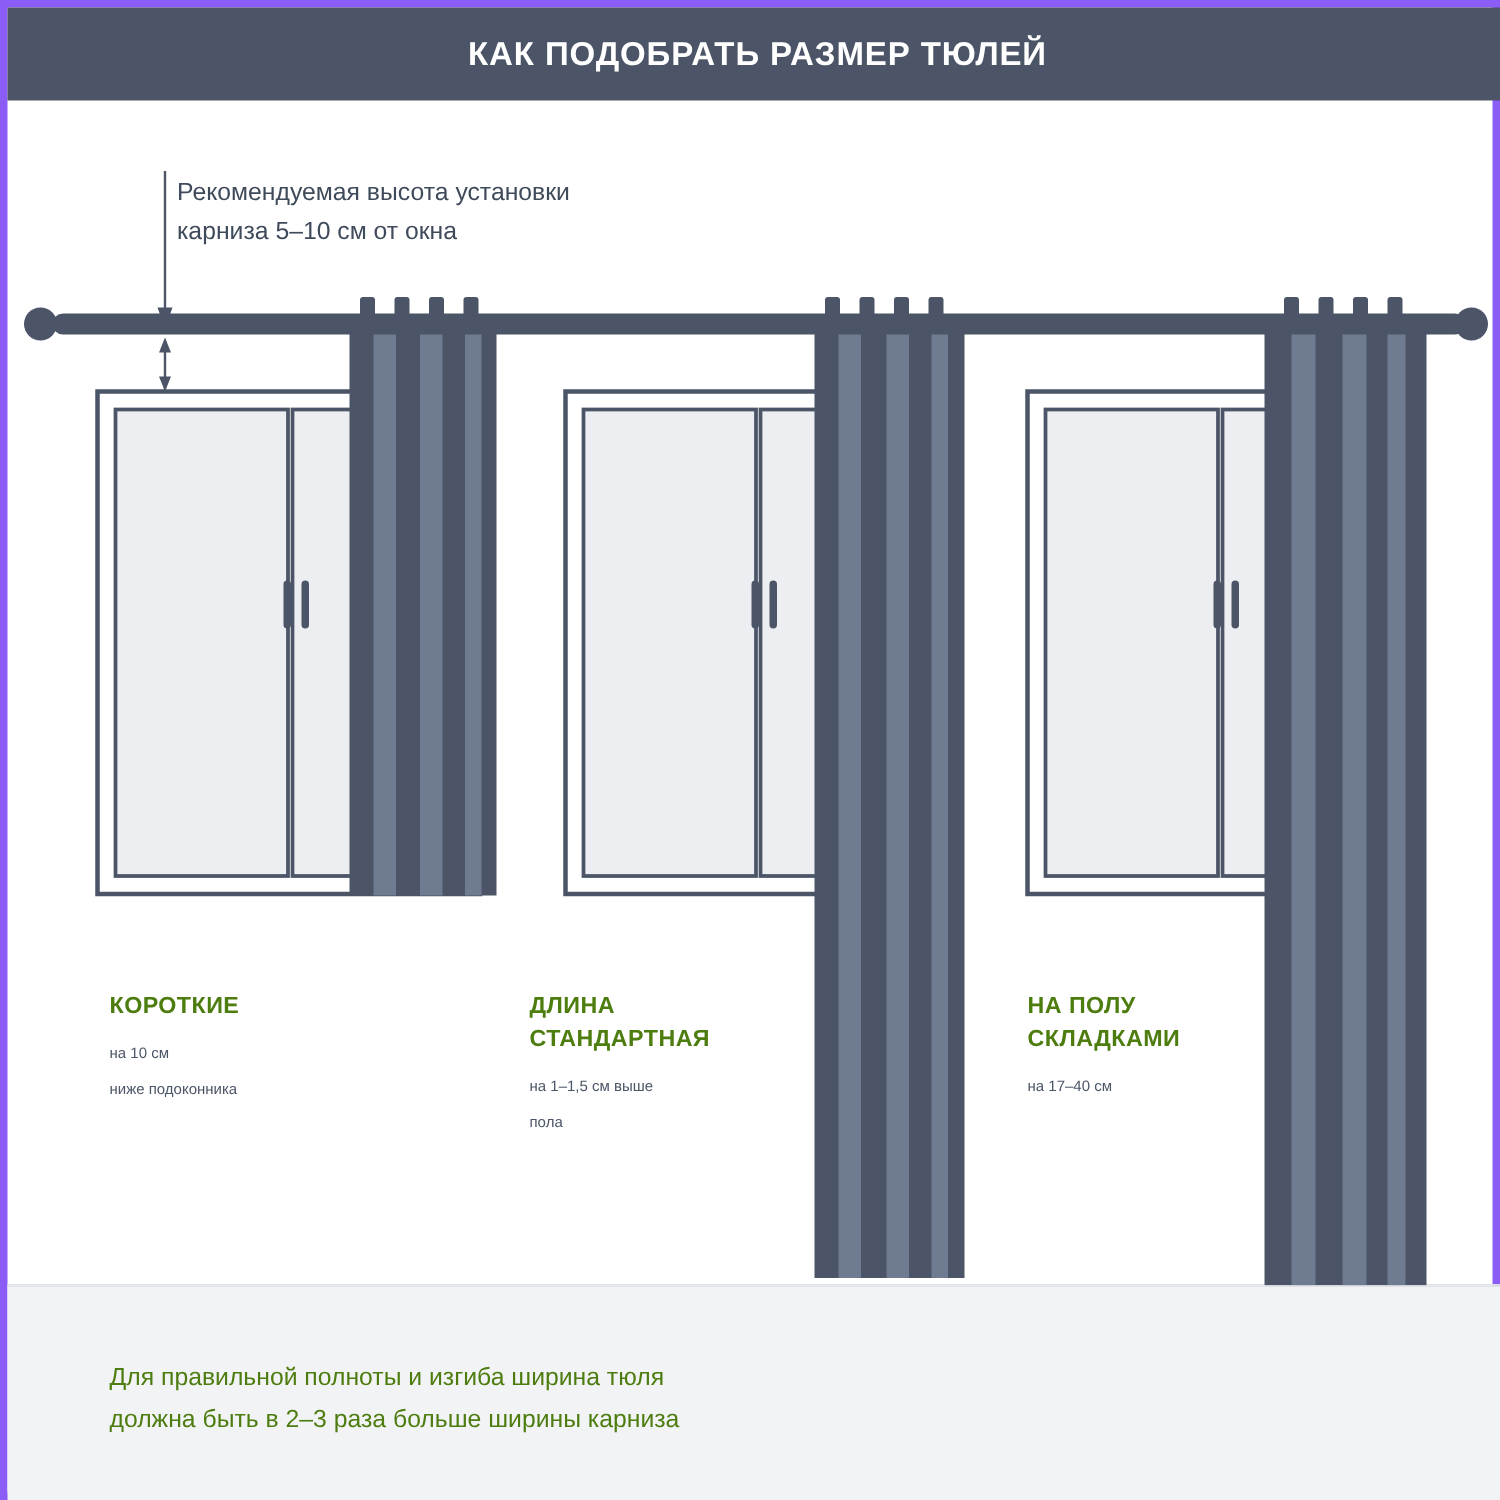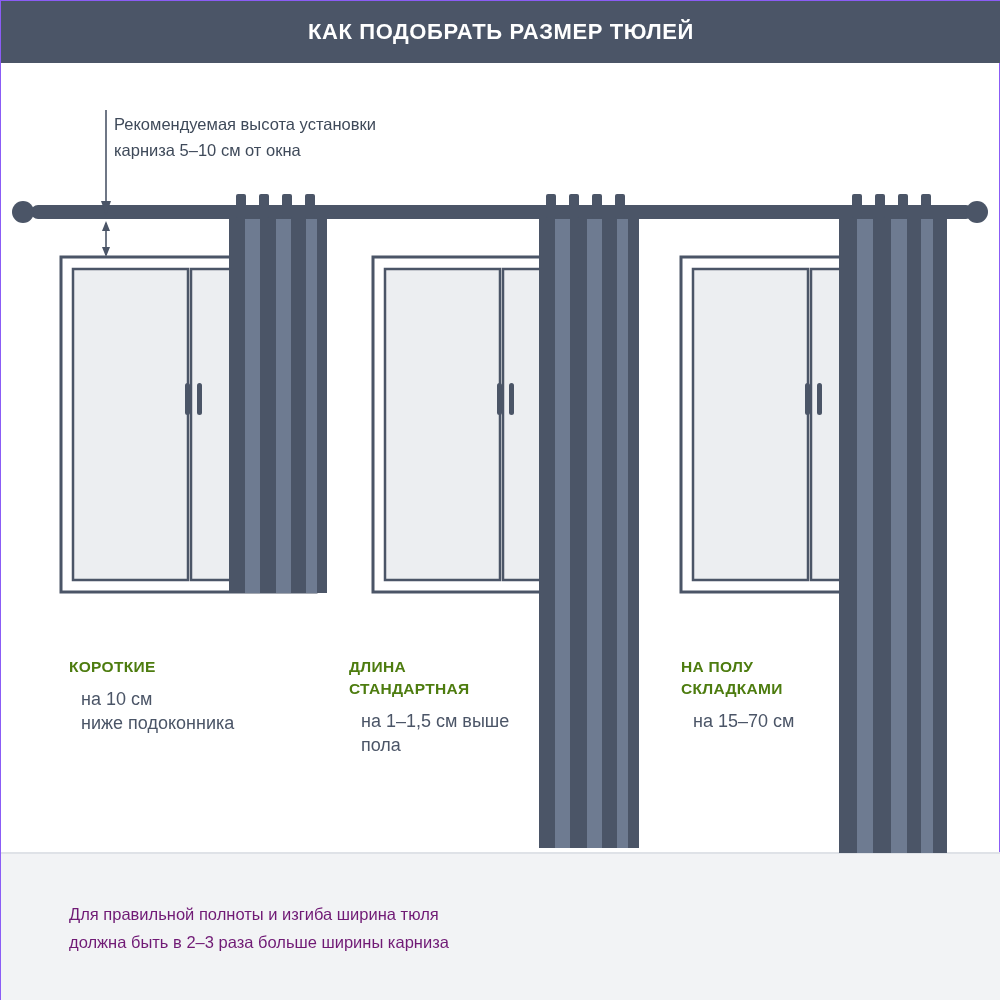--- a/index.html
+++ b/index.html
@@ -13,21 +13,21 @@
     font-family: "Liberation Sans", sans-serif;
     color: #3f4a5a;
     overflow: hidden;
     position: relative;
   }
   .page {
     position: relative;
     width: 1000px;
     height: 1000px;
     box-sizing: border-box;
-    border: 1px solid #8b5cf6;
+    border: 5px solid #8b5cf6;
     background: #ffffff;
   }
   
   .header {
     position: absolute;
     left: 0; top: 0;
     width: 1000px;
     height: 62px;
     background: #4b5567;
     display: flex;
@@ -66,45 +66,44 @@
   .label-title {
     font-size: 15.5px;
     font-weight: bold;
     color: #4d7c0f;
     line-height: 22px;
     letter-spacing: 0.3px;
     text-transform: uppercase;
   }
   .label-desc {
     margin-top: 9px;
-    font-size: 18px;
+    font-size: 10px;
     line-height: 24px;
     color: #4b5567;
-    margin-left: 12px;
   }
   .lb1 { left: 68px;  top: 593px; }
   .lb2 { left: 348px; top: 593px; }
   .lb3 { left: 680px; top: 593px; }
   
   .footer {
     position: absolute;
     left: 0; top: 852px;
     width: 1000px;
     height: 148px;
     background: #f2f3f5;
     border-top: 1px solid #dfe2e7;
   }
   .footer-text {
     position: absolute;
     left: 68px;
     top: 46px;
     width: 700px;
     font-size: 16.5px;
     line-height: 28px;
-    color: #701a75;
+    color: #4d7c0f;
   }
 </style>
 </head>
 <body>
 
 <div class="page">
 
   <div class="header">
     <div class="header-title">Как подобрать размер тюлей</div>
   </div>
@@ -225,21 +224,21 @@
         <div>на 1–1,5 см выше</div>
         <div>пола</div>
       </div>
     </div>
 
     
     <div class="label-block lb3">
       <div class="label-title">на полу</div>
       <div class="label-title">Складками</div>
       <div class="label-desc">
-        <div>на 15–70 см</div>
+        <div>на 17–40 см</div>
       </div>
     </div>
 
   </div>
 
   <div class="footer">
     <div class="footer-text">
       <div>Для правильной полноты и изгиба ширина тюля</div>
       <div>должна быть в 2–3 раза больше ширины карниза</div>
     </div>

